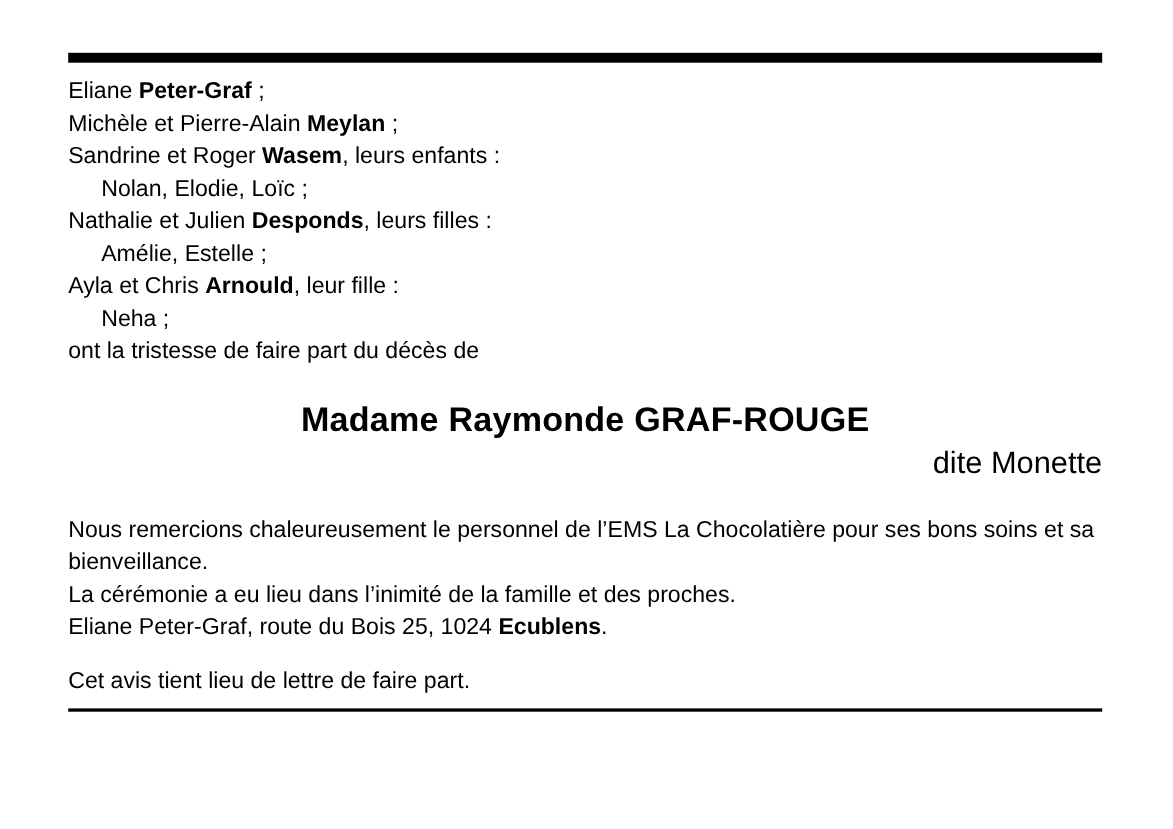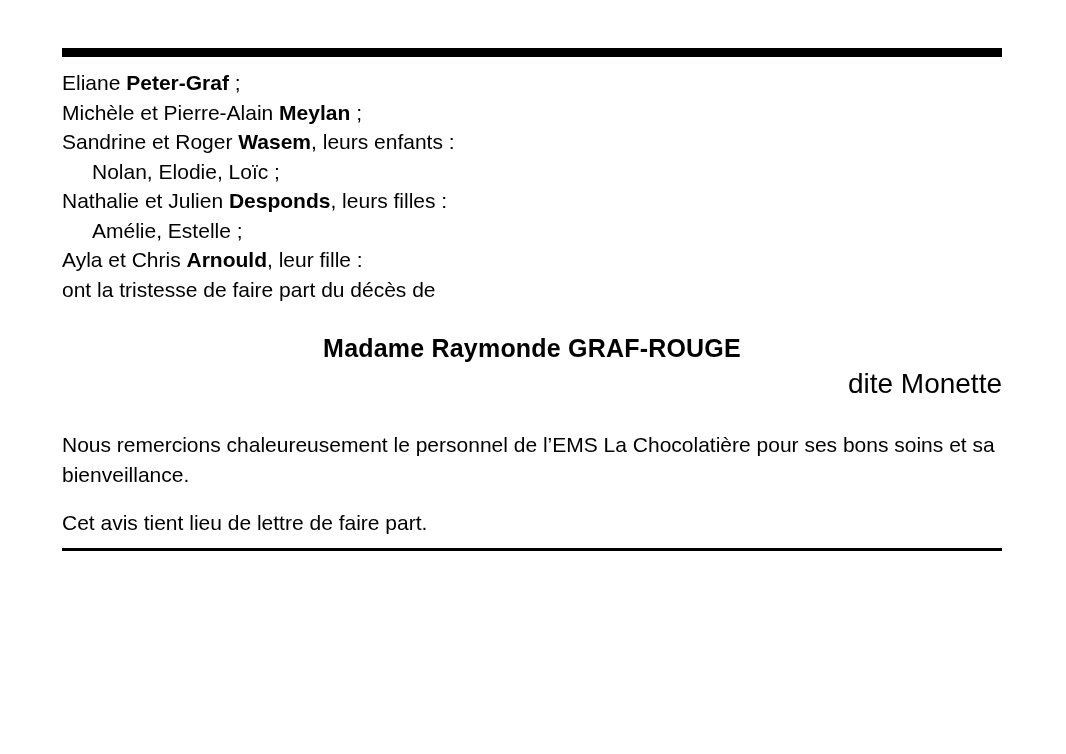--- a/index.html
+++ b/index.html
@@ -40,21 +40,21 @@
     white-space: pre-wrap;
   }
   .family-line.indent {
     padding-left: 30px;
   }
   .bold {
     font-weight: bold;
   }
   .deceased {
     text-align: center;
-    font-size: 25px;
+    font-size: 31px;
     font-weight: bold;
     margin-top: 30px;
     letter-spacing: 0.2px;
   }
   .alias {
     text-align: right;
     font-size: 28px;
     margin-top: 5px;
   }
   .details {
@@ -85,27 +85,30 @@
   <div class="rule-top"></div>
 
   <div class="family-block">
       <div class="family-line"><span>Eliane </span><span class="bold">Peter-Graf</span><span> ;</span></div>
       <div class="family-line"><span>Michèle et Pierre-Alain </span><span class="bold">Meylan</span><span> ;</span></div>
       <div class="family-line"><span>Sandrine et Roger </span><span class="bold">Wasem</span><span>, leurs enfants :</span></div>
       <div class="family-line indent"><span>Nolan, Elodie, Loïc ;</span></div>
       <div class="family-line"><span>Nathalie et Julien </span><span class="bold">Desponds</span><span>, leurs filles :</span></div>
       <div class="family-line indent"><span>Amélie, Estelle ;</span></div>
       <div class="family-line"><span>Ayla et Chris </span><span class="bold">Arnould</span><span>, leur fille :</span></div>
+      <div class="family-line indent"><span>Neha ;</span></div>
       <div class="family-line"><span>ont la tristesse de faire part du décès de</span></div>
     </div>
 
   <div class="deceased">Madame Raymonde GRAF-ROUGE</div>
   <div class="alias">dite Monette</div>
 
   <div class="details">
       <p><span>Nous remercions chaleureusement le personnel de l’EMS La Chocolatière pour ses bons soins et sa bienveillance.</span></p>
+      <p><span>La cérémonie a eu lieu dans l’inimité de la famille et des proches.</span></p>
+      <p><span>Eliane Peter-Graf, route du Bois 25, 1024 </span><span class="bold">Ecublens</span><span>.</span></p>
     </div>
 
   <div class="closing">Cet avis tient lieu de lettre de faire part.</div>
 
   <div class="rule-bottom"></div>
 
 </div>
 
 </body></html>

